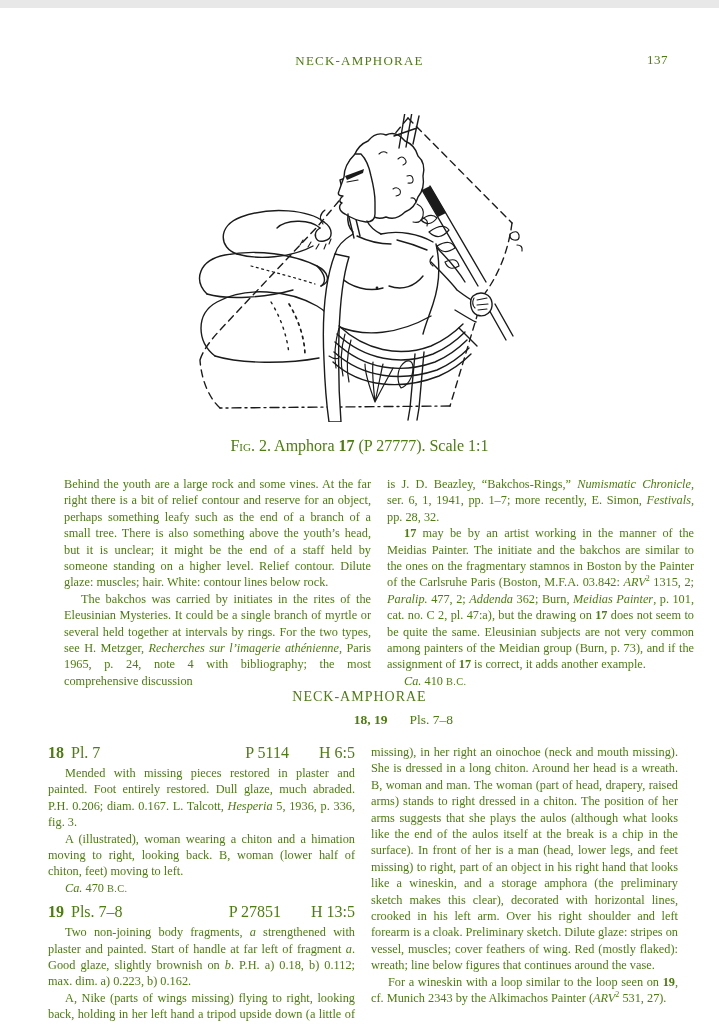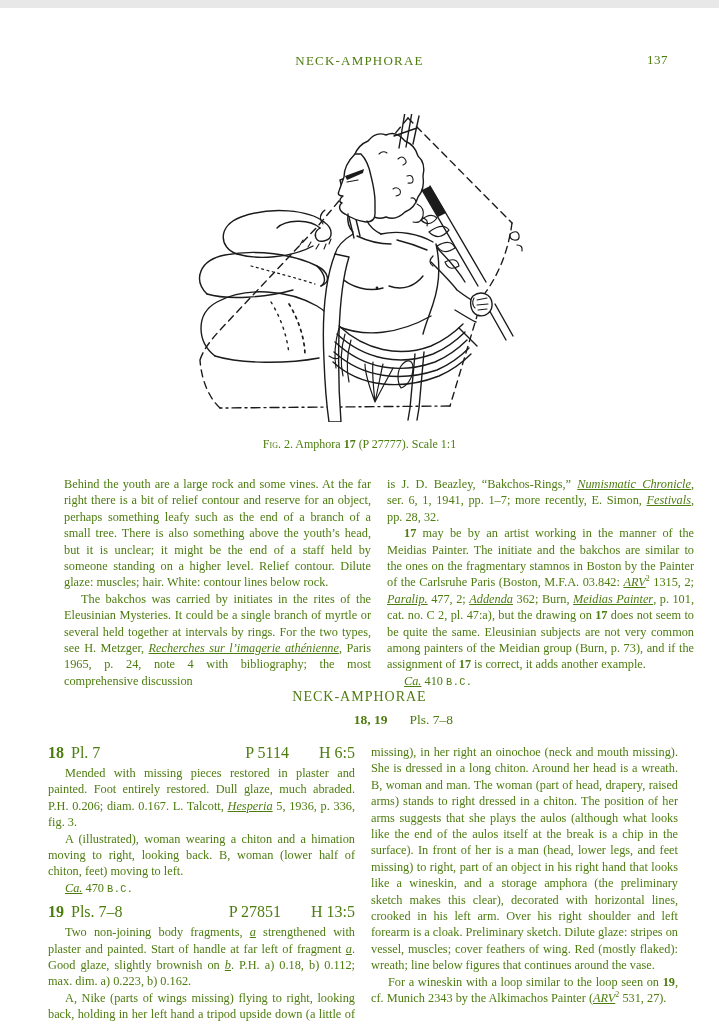--- a/index.html
+++ b/index.html
@@ -2,41 +2,41 @@
 <html><head>
 <meta charset="utf-8">
 <style>
   html,body{margin:0;padding:0;background:#e8e8e8;}
   .page{position:relative;width:719px;height:1024px;background:#ffffff;color:#4d7c0f;
         font-family:"Liberation Serif","DejaVu Serif",serif;overflow:hidden;margin:8px auto;}
   .running-head{position:absolute;top:45px;left:0;width:100%;text-align:center;
                 font-size:13px;letter-spacing:1.2px;}
   .page-number{position:absolute;top:44px;right:51px;font-size:13px;letter-spacing:.5px;}
   .figure-wrap{position:absolute;top:106px;left:193px;width:334px;height:308px;}
-  .caption{position:absolute;top:429px;left:0;width:100%;text-align:center;font-size:12px;}
+  .caption{position:absolute;top:429px;left:0;width:100%;text-align:center;font-size:16px;}
   .block-17{position:absolute;top:468px;left:64px;width:630px;display:flex;gap:16px;}
   .block-cat{position:absolute;top:736px;left:48px;width:630px;display:flex;gap:16px;}
   .col{width:307px;}
   .para{margin:0;text-align:justify;font-size:12.3px;line-height:16.4px;}
   .para.indent{text-indent:17px;}
   .section-head{position:absolute;top:681px;left:0;width:100%;text-align:center;
                 font-size:14px;letter-spacing:1px;}
   .section-sub{position:absolute;top:704px;left:0;width:100%;text-align:center;font-size:13.5px;padding-left:44px;}
   .section-sub .nums{font-weight:bold;margin-right:22px;}
   .cat-header{display:flex;align-items:center;font-size:16px;margin:6px 0 3px;}
   .cat-header:first-child{margin-top:0;}
   .cat-num{font-weight:bold;}
   .cat-pl{margin-left:7px;}
   .cat-inv{margin-left:auto;}
   .cat-grid{margin-left:30px;}
-  .r-i{font-style:italic;text-decoration:underline;}
+  .r-i{font-style:italic;}
   .r-b{font-weight:bold;}
   .r-sc{font-variant:small-caps;}
   .r-sup{vertical-align:super;font-size:0.65em;line-height:0;}
-  .r-caps{font-size:0.84em;letter-spacing:0.4px;font-family:Liberation Mono, monospace;}
+  .r-caps{font-size:0.84em;letter-spacing:0.4px;}
 </style>
 </head>
 <body>
 
 <div class="page">
 
   <div class="running-head">NECK-AMPHORAE</div>
   <div class="page-number">137</div>
 
   <div class="figure-wrap">

